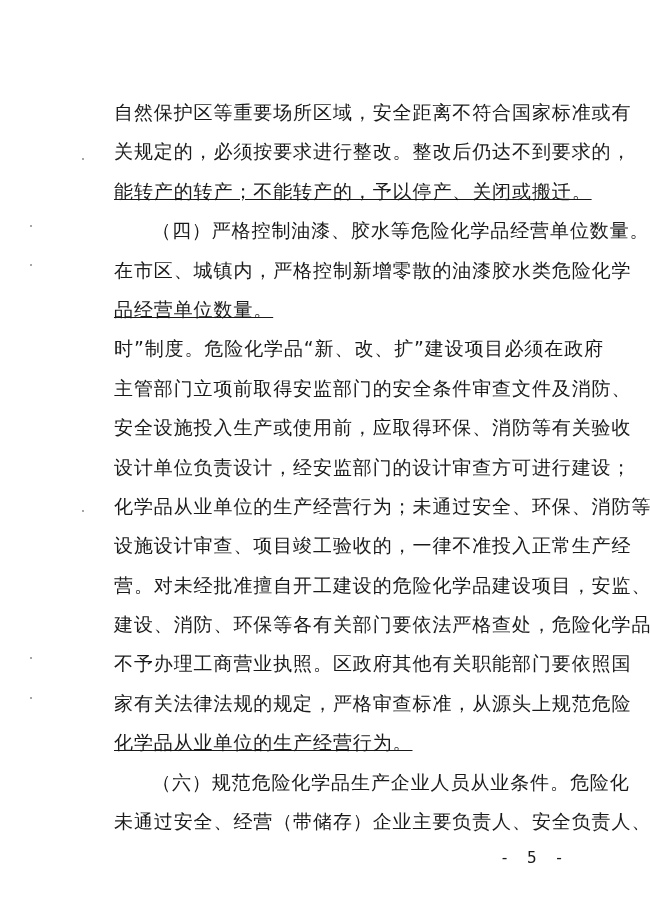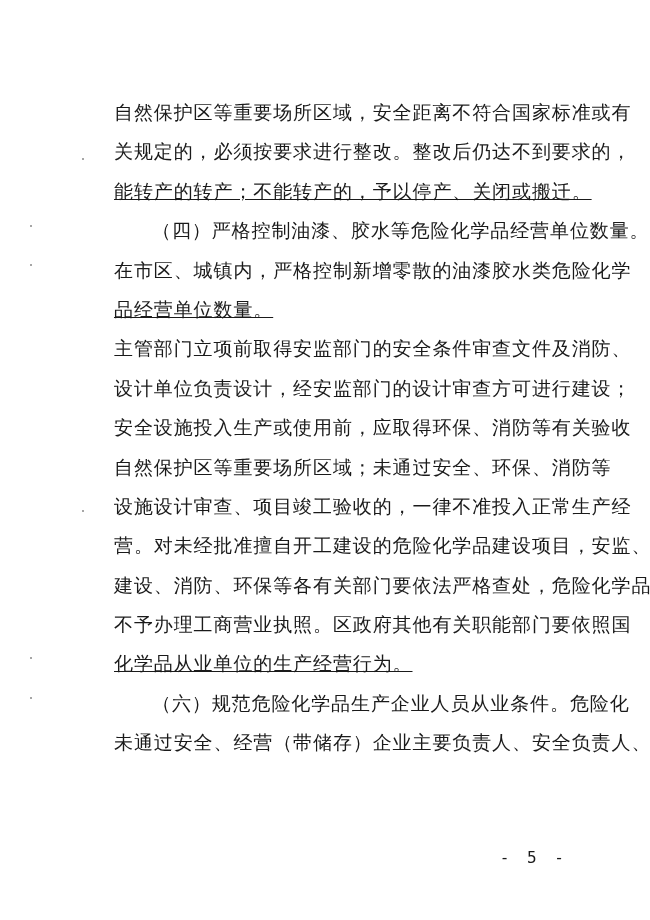--- a/index.html
+++ b/index.html
@@ -32,28 +32,30 @@
   <div class="margin-dot" style="left:14px;top:657px;"></div>
   <div class="margin-dot" style="left:14px;top:697px;"></div>
 
   <div class="body-text">
     <div class="line">自然保护区等重要场所区域，安全距离不符合国家标准或有</div>
     <div class="line">关规定的，必须按要求进行整改。整改后仍达不到要求的，</div>
     <div class="line short">能转产的转产；不能转产的，予以停产、关闭或搬迁。</div>
     <div class="line indent">（四）严格控制油漆、胶水等危险化学品经营单位数量。</div>
     <div class="line">在市区、城镇内，严格控制新增零散的油漆胶水类危险化学</div>
     <div class="line short">品经营单位数量。</div>
+    <div class="line">时”制度。危险化学品“新、改、扩”建设项目必须在政府</div>
     <div class="line">主管部门立项前取得安监部门的安全条件审查文件及消防、</div>
+    <div class="line">安全设施投入生产或使用前，应取得环保、消防等有关验收</div>
     <div class="line">设计单位负责设计，经安监部门的设计审查方可进行建设；</div>
-    <div class="line">安全设施投入生产或使用前，应取得环保、消防等有关验收</div>
-    <div class="line">自然保护区等重要场所区域；未通过安全、环保、消防等</div>
+    <div class="line">化学品从业单位的生产经营行为；未通过安全、环保、消防等</div>
     <div class="line">设施设计审查、项目竣工验收的，一律不准投入正常生产经</div>
     <div class="line">营。对未经批准擅自开工建设的危险化学品建设项目，安监、</div>
     <div class="line">建设、消防、环保等各有关部门要依法严格查处，危险化学品</div>
     <div class="line">不予办理工商营业执照。区政府其他有关职能部门要依照国</div>
+    <div class="line">家有关法律法规的规定，严格审查标准，从源头上规范危险</div>
     <div class="line short">化学品从业单位的生产经营行为。</div>
     <div class="line indent">（六）规范危险化学品生产企业人员从业条件。危险化</div>
     <div class="line">未通过安全、经营（带储存）企业主要负责人、安全负责人、</div>
 
   </div>
 
   <div class="page-number">- 5 -</div>
 </div>
 
 </body></html>

